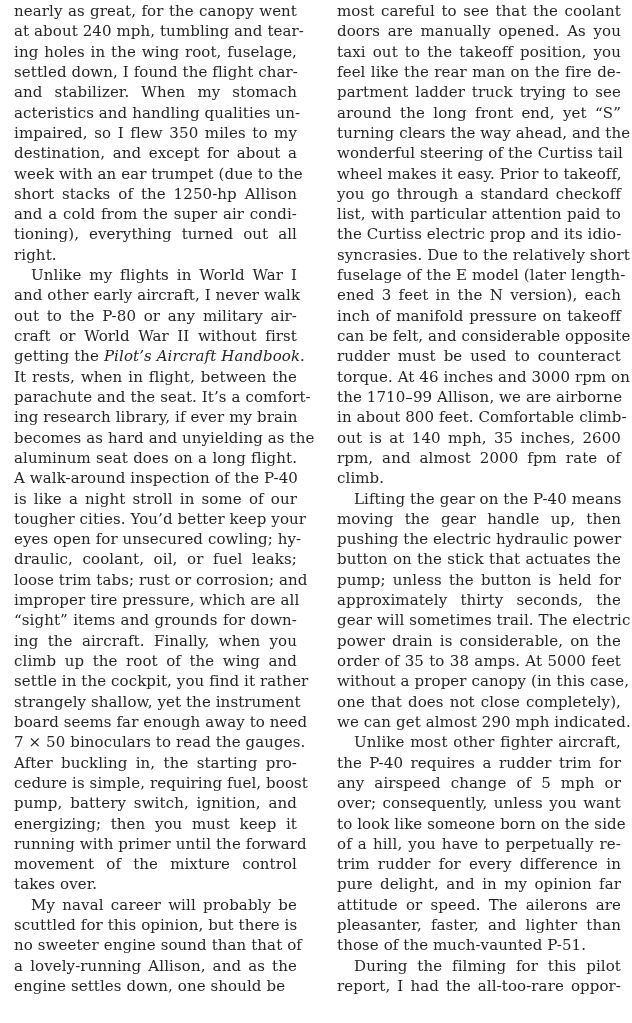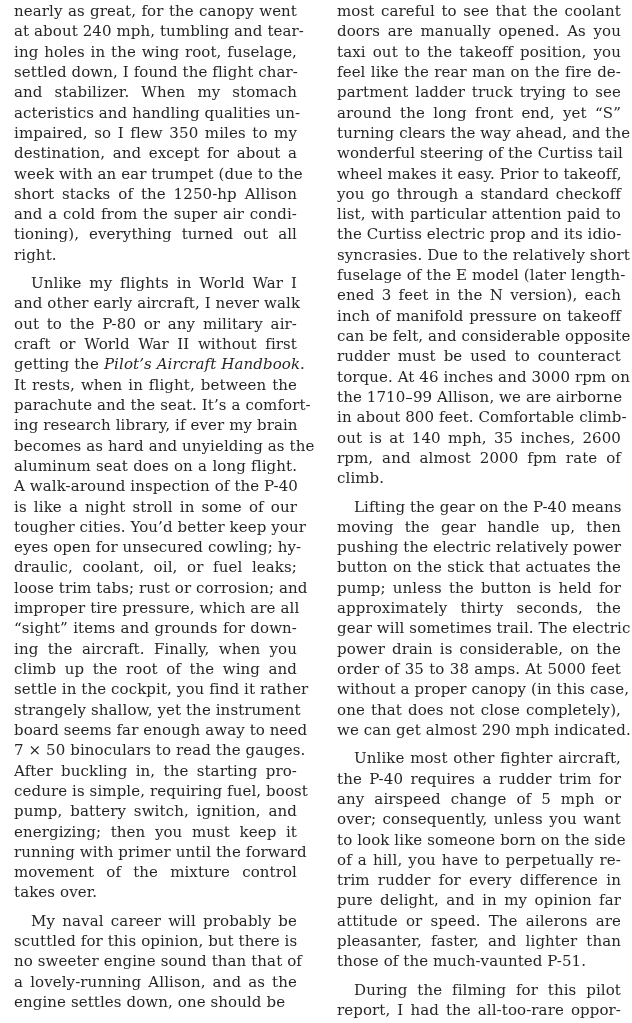--- a/index.html
+++ b/index.html
@@ -37,21 +37,20 @@
       white-space: nowrap;
       text-align: justify;
       text-align-last: justify;
       overflow: visible;
     }
     .line.last {
       text-align-last: left;
     }
     .line.indent {
       padding-left: 17px;
-      margin-top: 8px;
     }
     .line span.it {
       font-style: italic;
     }
   </style>
 </head>
 <body>
 
 <div class="page">
   <div class="column col-left">
@@ -134,21 +133,21 @@
         <span class="line">torque. At 46 inches and 3000 rpm on</span>
         <span class="line">the 1710–99 Allison, we are airborne</span>
         <span class="line">in about 800 feet. Comfortable climb-</span>
         <span class="line">out is at 140 mph, 35 inches, 2600</span>
         <span class="line">rpm, and almost 2000 fpm rate of</span>
         <span class="line last">climb.</span>
       </div>
       <div>
         <span class="line indent">Lifting the gear on the P-40 means</span>
         <span class="line">moving the gear handle up, then</span>
-        <span class="line">pushing the electric relatively power</span>
+        <span class="line">pushing the electric hydraulic power</span>
         <span class="line">button on the stick that actuates the</span>
         <span class="line">pump; unless the button is held for</span>
         <span class="line">approximately thirty seconds, the</span>
         <span class="line">gear will sometimes trail. The electric</span>
         <span class="line">power drain is considerable, on the</span>
         <span class="line">order of 35 to 38 amps. At 5000 feet</span>
         <span class="line">without a proper canopy (in this case,</span>
         <span class="line">one that does not close completely),</span>
         <span class="line last">we can get almost 290 mph indicated.</span>
       </div>

